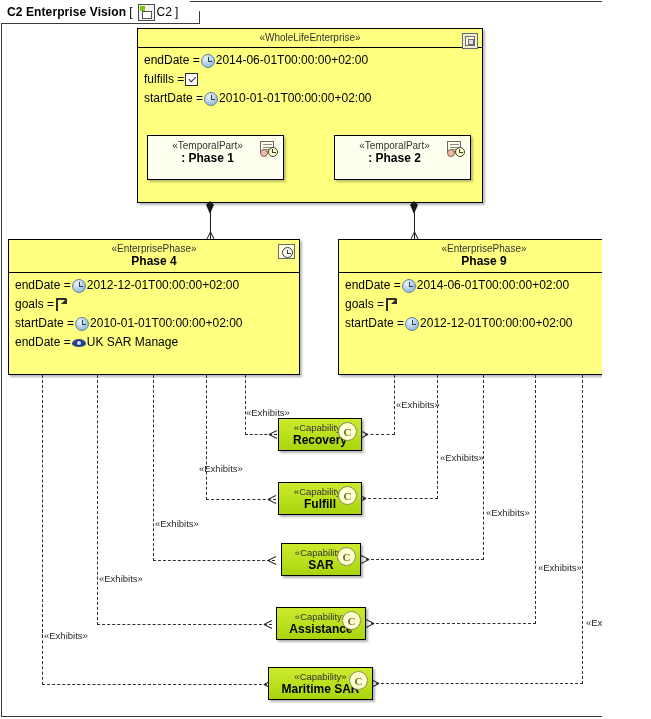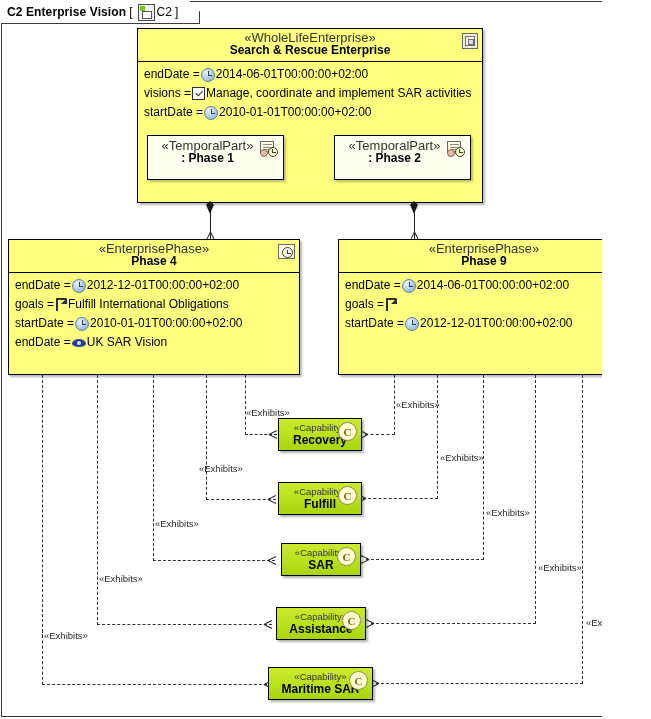--- a/index.html
+++ b/index.html
@@ -20,21 +20,21 @@
   .frame-tab .diag-icon{display:inline-block;width:15px;height:15px;position:relative;
         border:1px solid #4a4a4a;background:#f2f2f2;margin:0 2px;vertical-align:middle;}
   .frame-tab .diag-icon:before{content:"";position:absolute;left:1px;top:1px;width:5px;height:5px;background:#7ac70c;}
   .frame-tab .diag-icon:after{content:"";position:absolute;left:3px;top:6px;width:8px;height:6px;
         border:1px solid #555;background:#fff;}
 
   
   .node{position:absolute;box-sizing:border-box;border:1px solid #000;
         background:#ffff80;box-shadow:2px 2px 2px rgba(0,0,0,.28);}
   .node .hdr{position:relative;text-align:center;padding:3px 20px 4px 20px;}
-  .node .stereo{font-size:13px;color:#333;line-height:11px;white-space:nowrap;text-align:center;}
+  .node .stereo{font-size:10px;color:#333;line-height:11px;white-space:nowrap;text-align:center;}
   .node .name{font-size:12px;font-weight:bold;color:#000;line-height:14px;white-space:nowrap;}
   .node .sep{height:1px;background:#000;}
   .node .body{padding:3px 4px 4px 6px;}
   .attr{font-size:12px;color:#000;line-height:19px;white-space:nowrap;display:flex;align-items:center;}
   .attr .lbl{}
   .attr .val{}
 
   
   .cnr{position:absolute;top:4px;right:4px;}
   .ic-enterprise{width:16px;height:16px;border:1px solid #6b6b6b;background:#efefd8;position:relative;box-sizing:border-box;}
@@ -112,38 +112,36 @@
     <span class="ttl">C2 Enterprise Vision</span>
     <span class="brk">[</span>
     <span class="diag-icon"></span>
     <span class="ttl" style="font-weight:normal">C2</span>
     <span class="brk">]</span>
   </div>
 
   <div class="node" style="left:137px;top:28px;width:346px;height:175px;">
     <div class="hdr">
       <div class="stereo">«WholeLifeEnterprise»</div>
-      <div class="name">Search &amp; Rescue Enterprise</div>
       <div class="cnr">
           <div class="ic-enterprise"></div>
         </div>
     </div>
     <div class="sep"></div>
     <div class="body">
 
       <div class="attr">
         <span class="lbl">endDate = </span>
         <span class="g g-clock"></span>
         <span class="val">2014-06-01T00:00:00+02:00</span>
       </div>
 
       <div class="attr">
-        <span class="lbl">visions = </span>
+        <span class="lbl">fulfills = </span>
         <span class="g g-check"></span>
-        <span class="val">Manage, coordinate and implement SAR activities</span>
       </div>
 
       <div class="attr">
         <span class="lbl">startDate = </span>
         <span class="g g-clock"></span>
         <span class="val">2010-01-01T00:00:00+02:00</span>
       </div>
     </div>
 
     <div class="node" style="left:9px;top:106px;width:137px;height:45px;background:#fffff0;box-shadow:2px 2px 2px rgba(0,0,0,.25);">
@@ -206,31 +204,30 @@
       <div class="attr">
         <span class="lbl">endDate = </span>
         <span class="g g-clock"></span>
         <span class="val">2012-12-01T00:00:00+02:00</span>
       </div>
       <div class="attr">
         <span class="lbl">goals = </span>
         <span class="g g-goal">
             <span class="tri"></span>
           </span>
-        <span class="val">Fulfill International Obligations</span>
       </div>
       <div class="attr">
         <span class="lbl">startDate = </span>
         <span class="g g-clock"></span>
         <span class="val">2010-01-01T00:00:00+02:00</span>
       </div>
       <div class="attr">
         <span class="lbl">endDate = </span>
         <span class="g g-eye"></span>
-        <span class="val">UK SAR Vision</span>
+        <span class="val">UK SAR Manage</span>
       </div>
     </div>
   </div>
 
   <div class="node" style="left:338px;top:239px;width:292px;height:136px;">
     <div class="hdr">
       <div class="stereo">«EnterprisePhase»</div>
       <div class="name">Phase 9</div>
       <div class="cnr">
         <div class="ic-phase">

